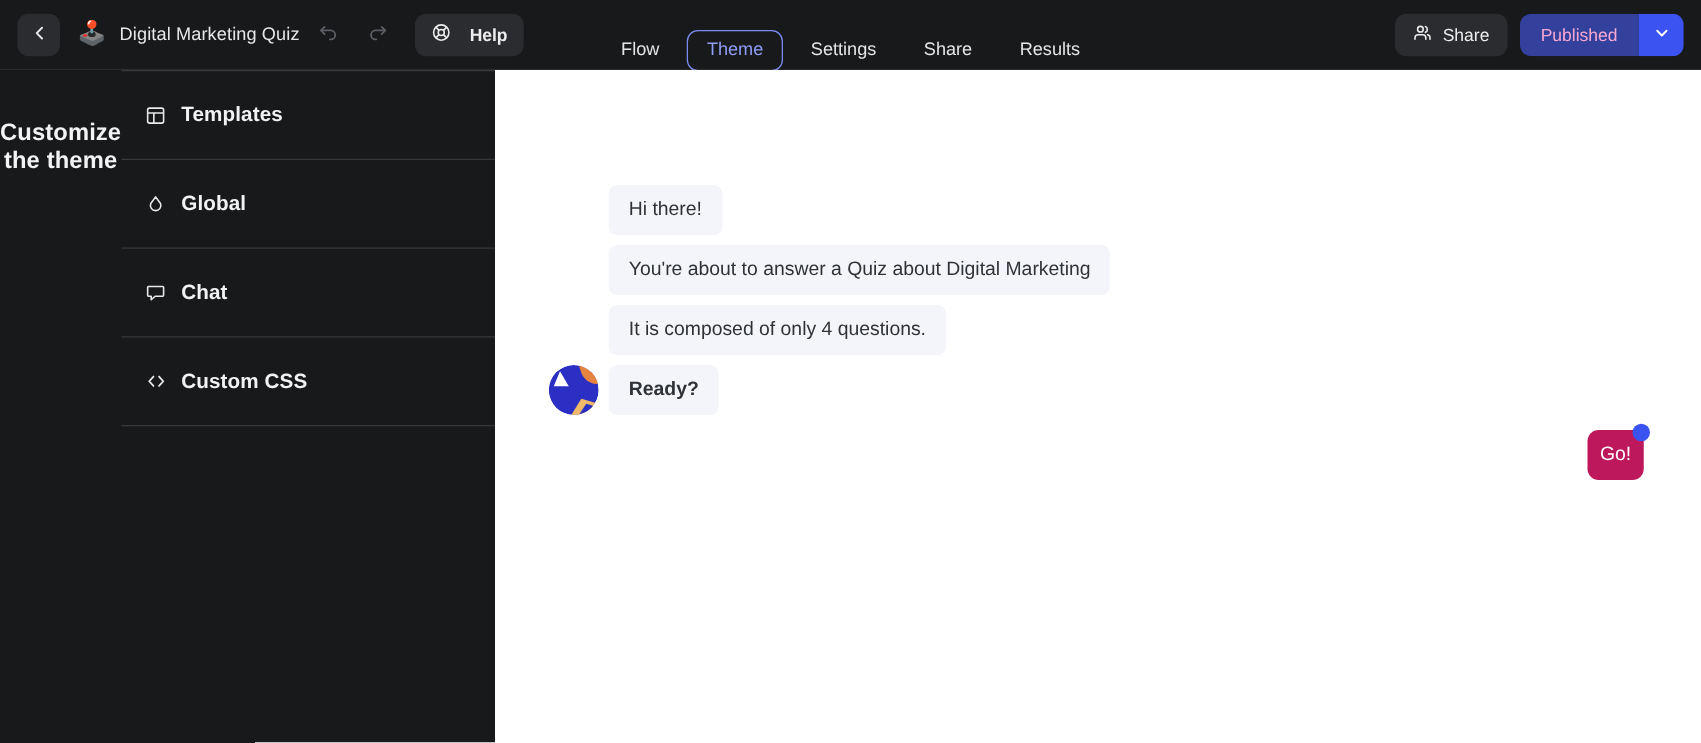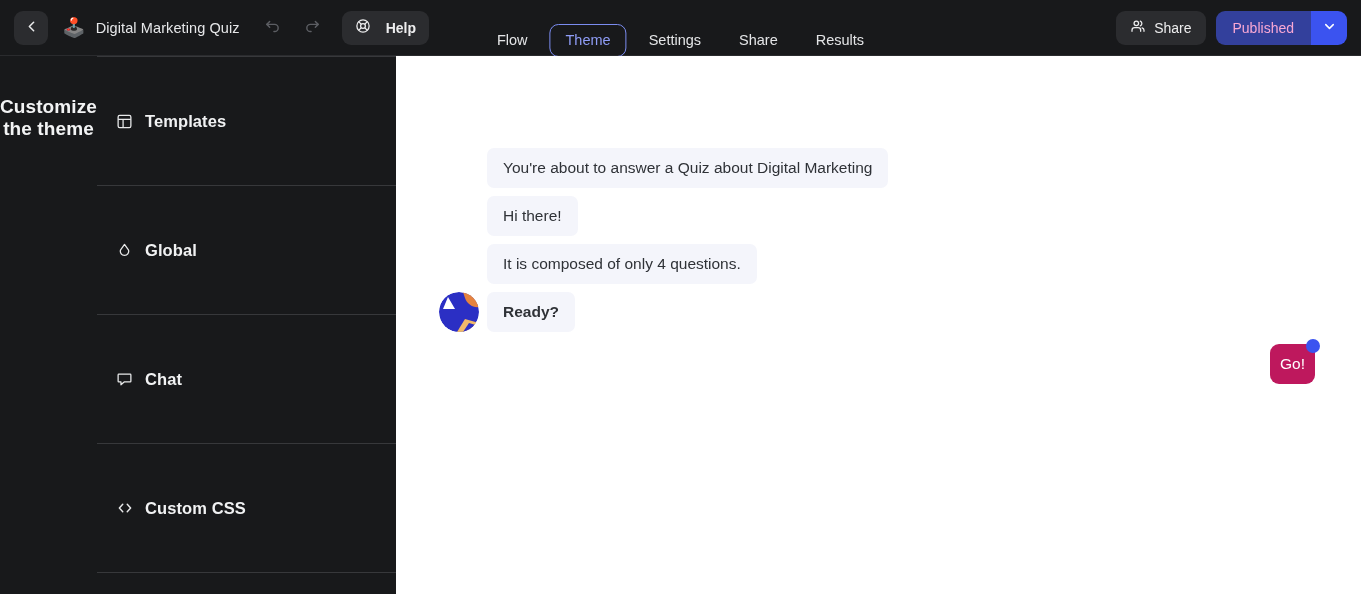--- a/index.html
+++ b/index.html
@@ -62,21 +62,20 @@
     line-height: 1;
     margin-left: 8px;
     margin-right: 4px;
     user-select: none;
   }
 
   .project-title {
     color: #e6e7e9;
     font-size: 14.5px;
     white-space: nowrap;
-    margin-right: 10px;
     letter-spacing: 0.1px;
   }
 
   .help-btn {
     height: 34px;
     border-radius: 9px;
     background: #2b2c2f;
     border: none;
     color: #ededee;
     font-size: 14px;
@@ -195,21 +194,20 @@
     font-weight: bold;
     text-align: center;
     padding: 40px 0 0 0;
     height: 110px;
     letter-spacing: 0.1px;
   }
 
   .accordion {
     display: flex;
     flex-direction: column;
-    gap: 29px;
   }
 
   .acc-sep {
     height: 1px;
     background: #37383b;
     width: 381px;
   }
 
   .acc-item {
     height: 70px;
@@ -487,26 +485,26 @@
         <div class="acc-sep"></div>
       </div>
     </div>
 
     <div class="preview">
 
       <div class="chat-area">
 
         <div class="msg-row">
           <div class="avatar-slot"></div>
-          <div class="bubble">You're about to answer a Quiz about Digital Marketing</div>
+          <div class="bubble">Hi there!</div>
         </div>
 
         <div class="msg-row">
           <div class="avatar-slot"></div>
-          <div class="bubble">Hi there!</div>
+          <div class="bubble">You're about to answer a Quiz about Digital Marketing</div>
         </div>
 
         <div class="msg-row">
           <div class="avatar-slot"></div>
           <div class="bubble">It is composed of only 4 questions.</div>
         </div>
 
         <div class="msg-row">
           <div class="avatar-slot">
             <span class="avatar">

